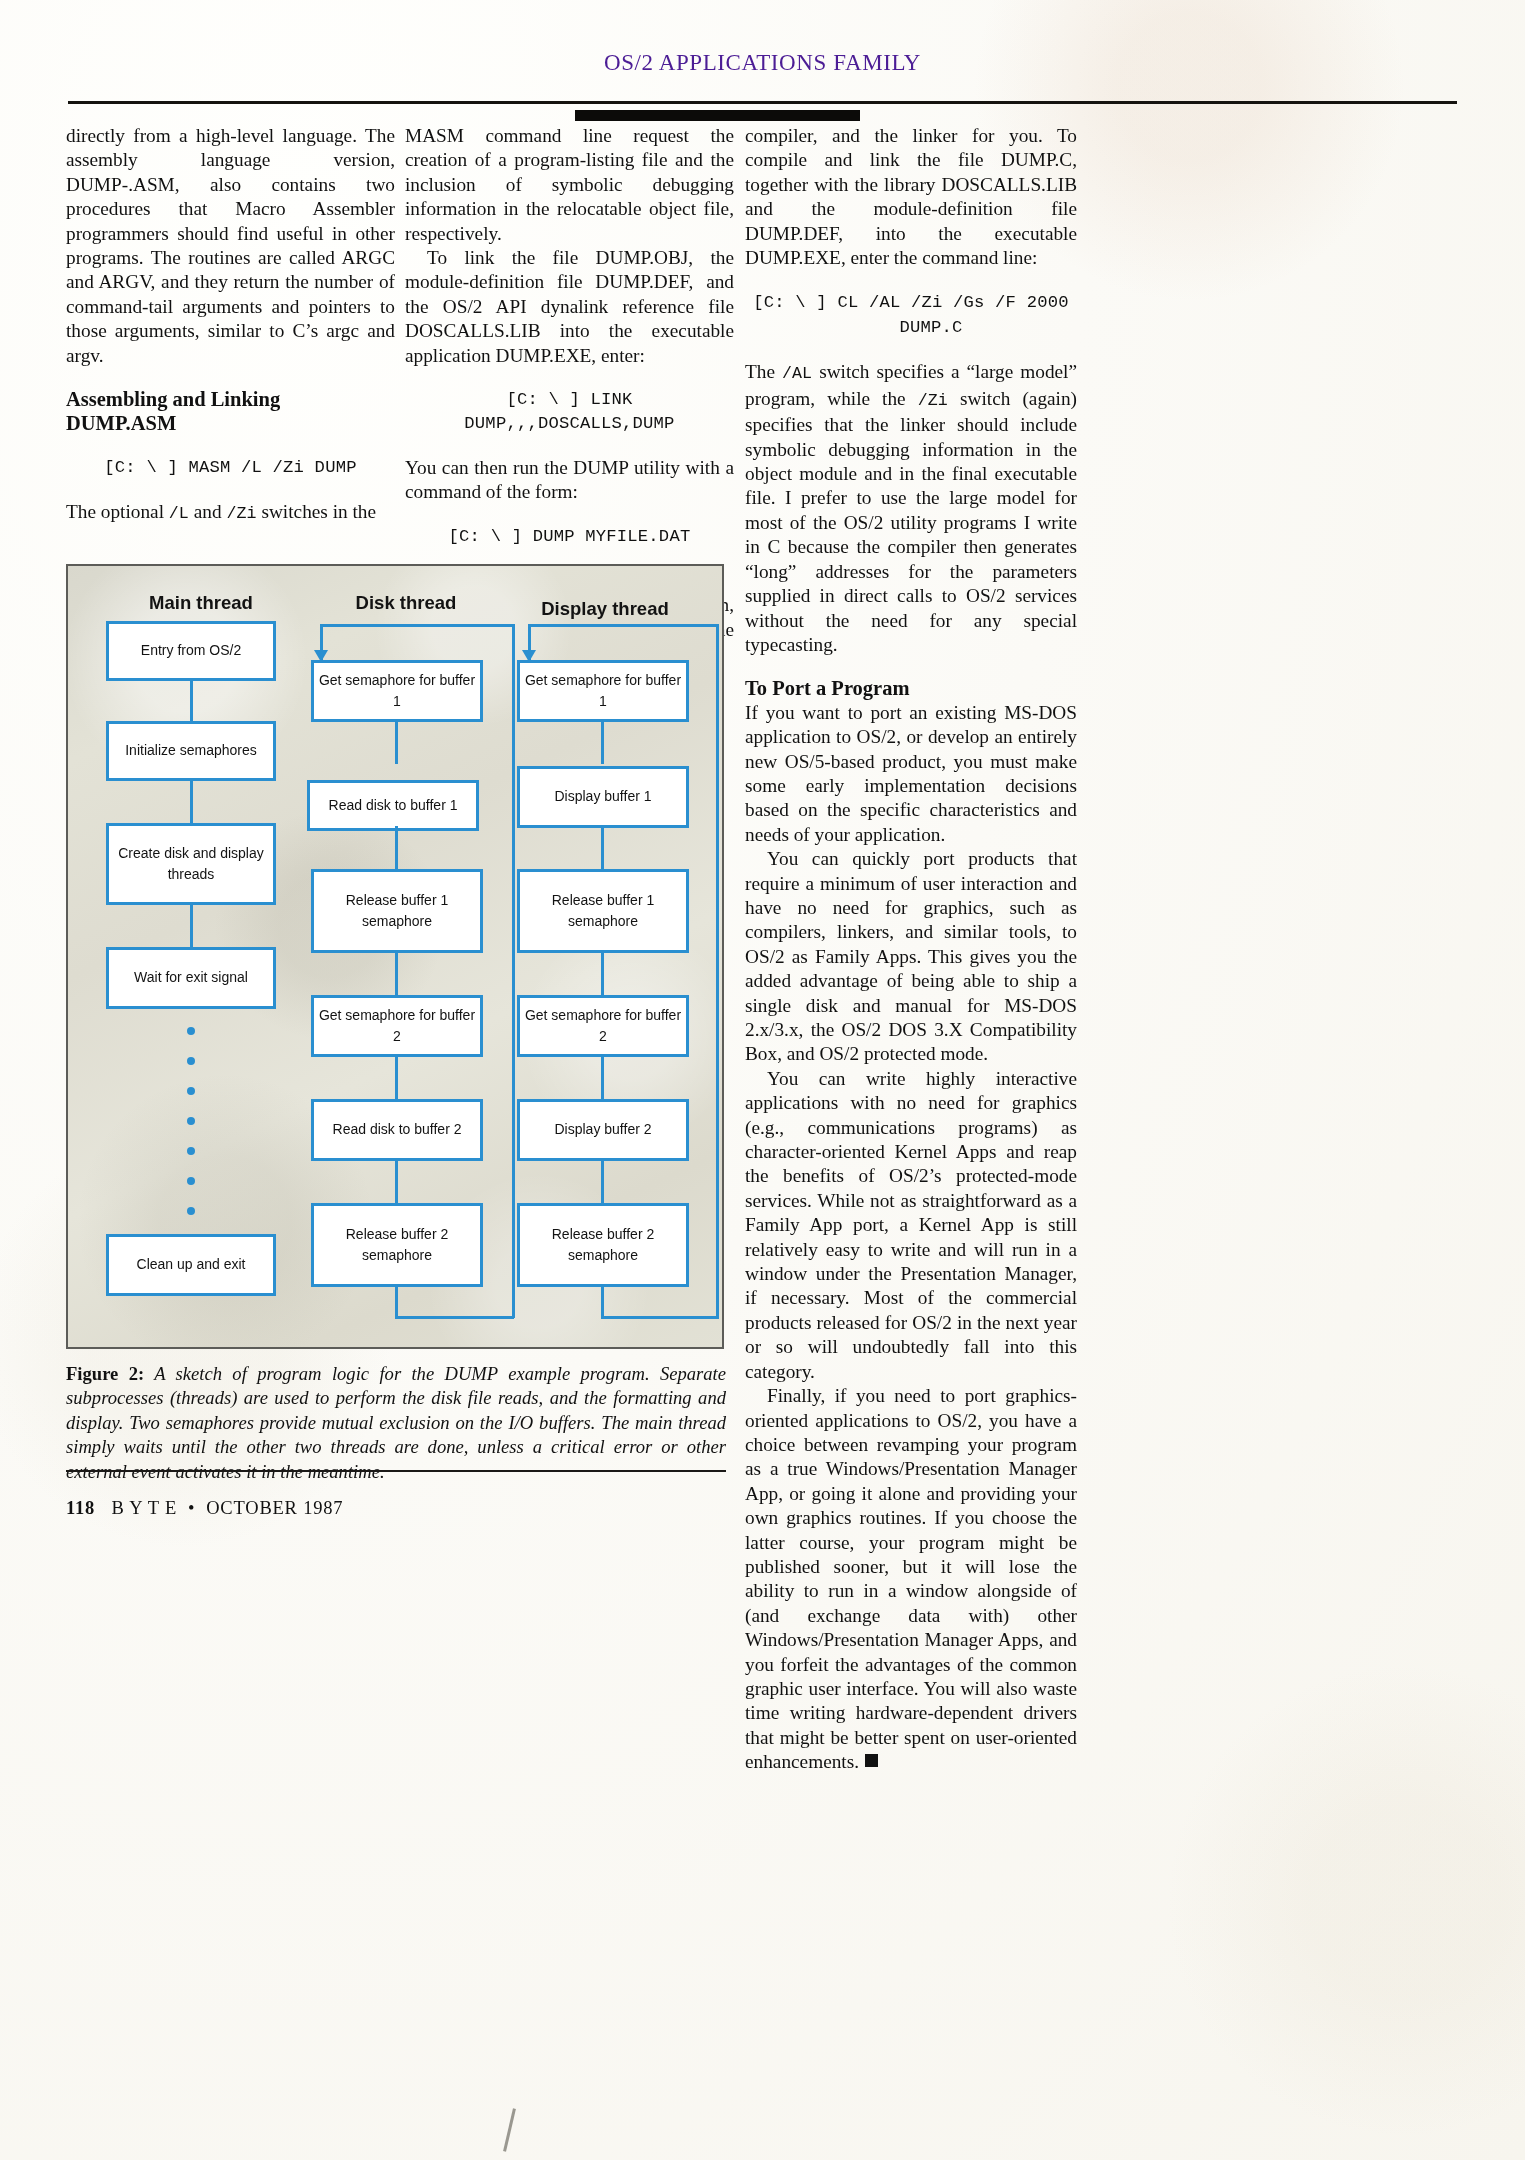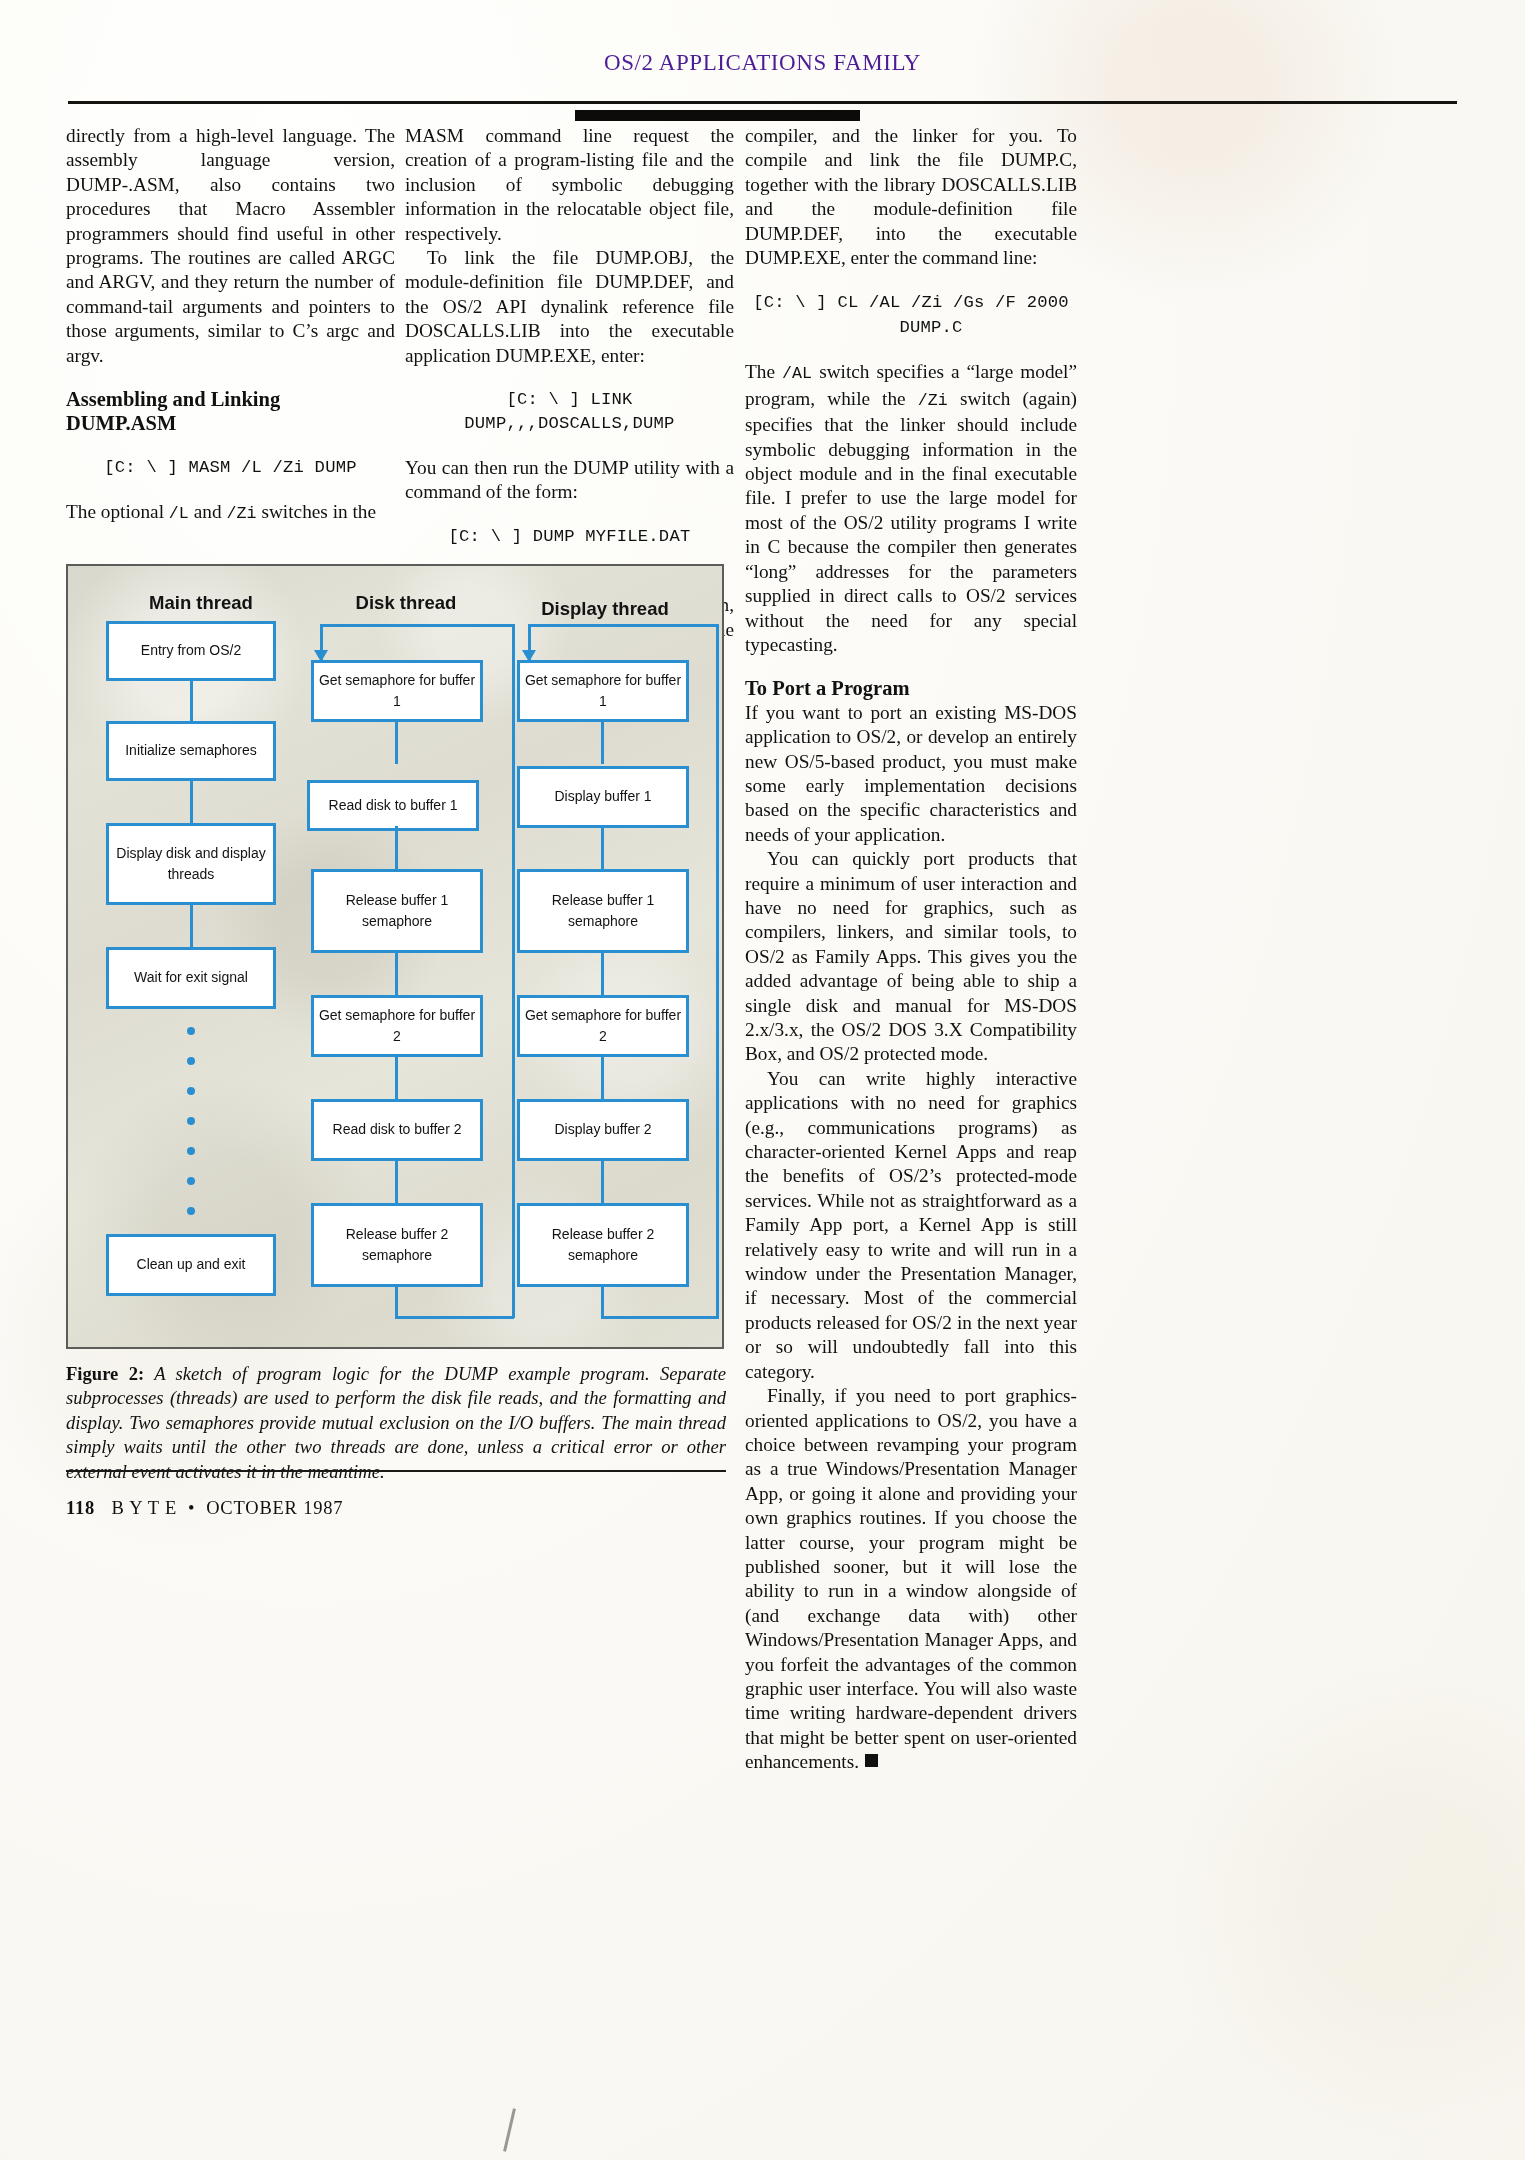--- a/index.html
+++ b/index.html
@@ -228,21 +228,21 @@
     <div class="thread-title" style="left:48px;  top:26px; width:170px;">Main thread</div>
     <div class="thread-title" style="left:248px; top:26px; width:180px;">Disk thread</div>
     <div class="thread-title" style="left:442px; top:32px; width:190px;">Display thread</div>
 
     <div class="node" style="left:38px; top:55px;  width:170px; height:60px;">Entry from OS/2</div>
     <div class="vline" style="left:122px; top:115px; height:40px;"></div>
 
     <div class="node" style="left:38px; top:155px; width:170px; height:60px;">Initialize semaphores</div>
     <div class="vline" style="left:122px; top:215px; height:42px;"></div>
 
-    <div class="node" style="left:38px; top:257px; width:170px; height:82px;">Display disk and display threads</div>
+    <div class="node" style="left:38px; top:257px; width:170px; height:82px;">Create disk and display threads</div>
     <div class="vline" style="left:122px; top:339px; height:42px;"></div>
 
     <div class="node" style="left:38px; top:381px; width:170px; height:62px;">Wait for exit signal</div>
 
     <div class="dot" style="left:119px; top:461px;"></div>
     <div class="dot" style="left:119px; top:491px;"></div>
     <div class="dot" style="left:119px; top:521px;"></div>
     <div class="dot" style="left:119px; top:551px;"></div>
     <div class="dot" style="left:119px; top:581px;"></div>
     <div class="dot" style="left:119px; top:611px;"></div>

